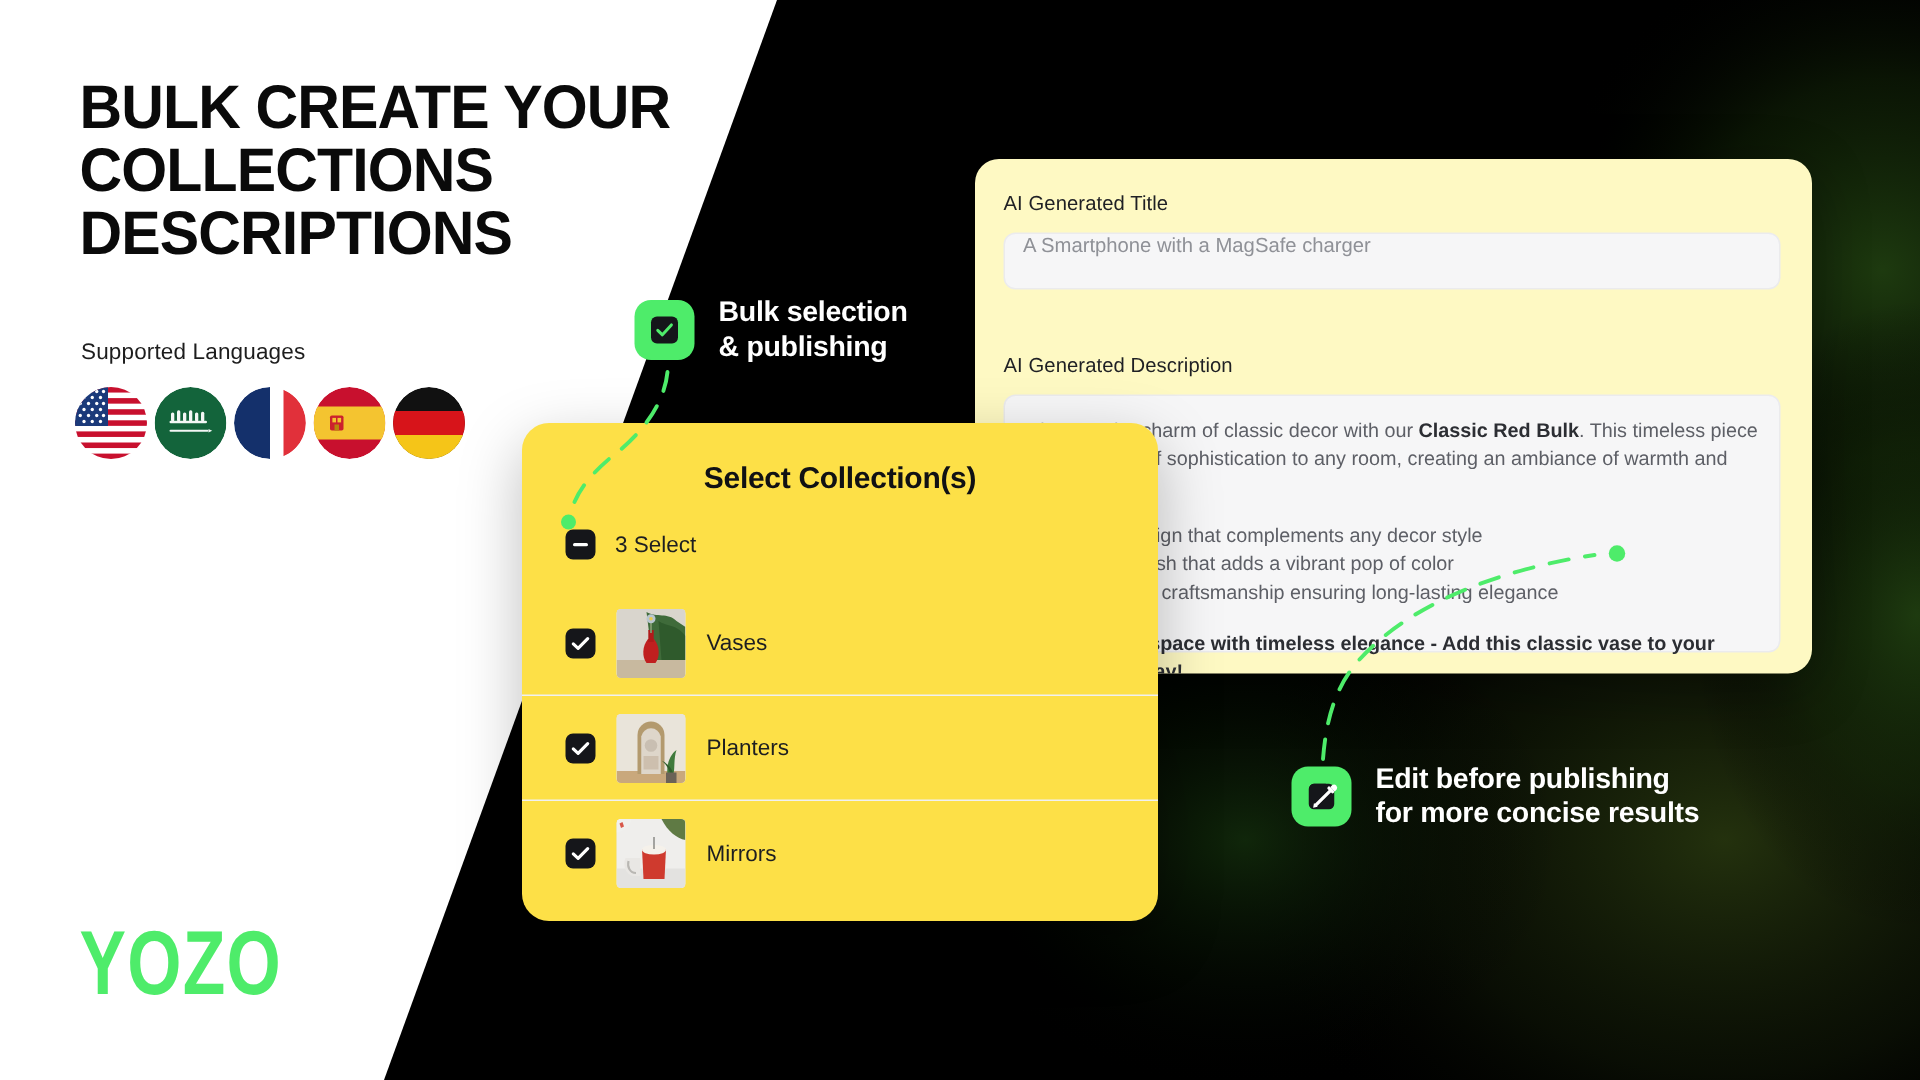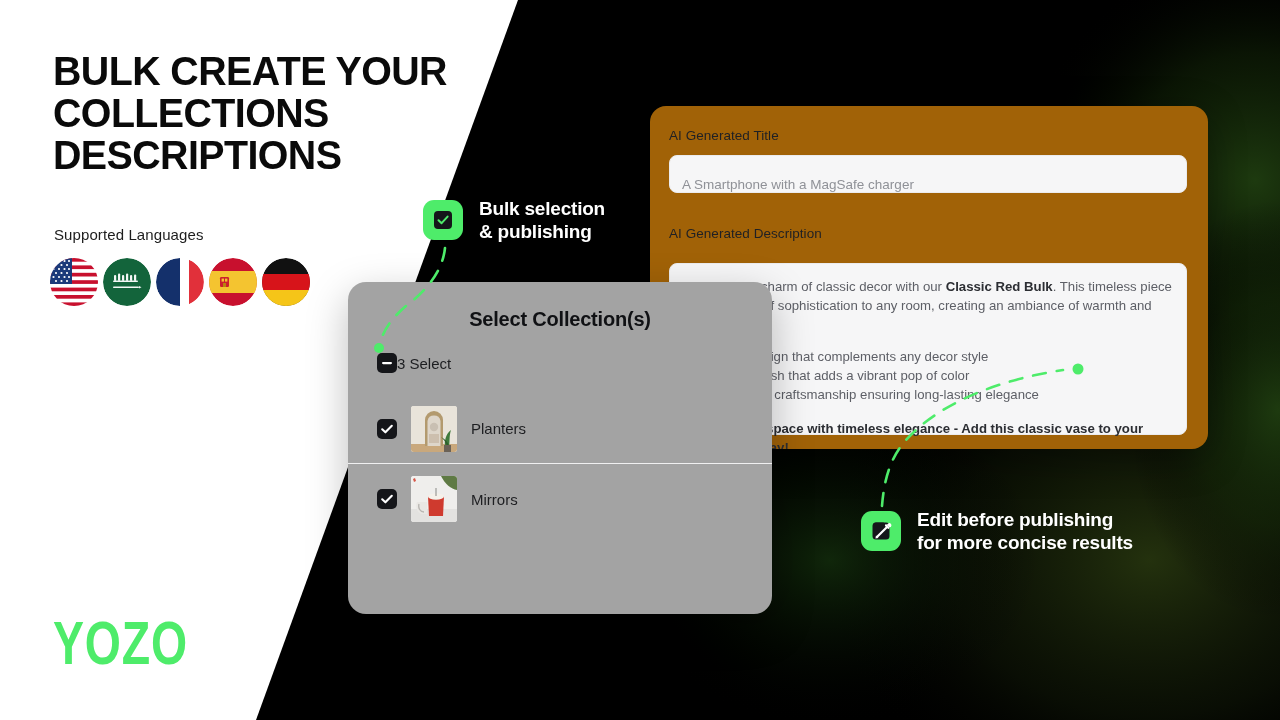--- a/index.html
+++ b/index.html
@@ -37,60 +37,60 @@
   
   .logo{
     position:absolute;left:53px;top:612px;
     font-weight:bold;font-size:54px;line-height:54px;letter-spacing:1px;
     color:#4EEC6A;transform:scaleX(0.86) scaleY(1.12);transform-origin:left top;
   }
 
   
   .ai-panel{
     position:absolute;left:650px;top:106px;width:558px;height:343px;
-    background:#a16207;border-radius:16px;
+    background:#fef9c3;border-radius:16px;
     box-shadow:0 10px 38px rgba(0,0,0,.30);
     overflow:hidden;
   }
   .ai-label{
     position:absolute;left:19px;font-size:13.5px;color:#1f2024;font-weight:400;
     letter-spacing:.05px;
   }
   .ai-label.t1{top:22px;}
-  .ai-label.t2{top:120px;text-align:right;}
+  .ai-label.t2{top:130px;text-align:right;}
   .ai-input{
     position:absolute;left:19px;top:49px;width:518px;height:38px;
     background:#f6f6f7;border:1px solid #ebebed;border-radius:8px;
     box-sizing:border-box;
-    display:flex;align-items:flex-end;padding:0 12px;
+    display:flex;align-items:flex-start;padding:0 12px;
     font-size:13.5px;color:#8f9197;
   }
   .ai-textarea{
     position:absolute;left:19px;top:157px;width:518px;height:172px;
     background:#f6f6f7;border:1px solid #ebebed;border-radius:8px;
     box-sizing:border-box;padding:13px 14px;
     font-size:13.2px;line-height:19px;color:#5d5f66;
   }
   .ai-textarea .strong{color:#2c2e33;font-weight:bold;}
   .ai-textarea ul{margin:13px 0 0 0;padding-left:17px;list-style:disc;}
   .ai-textarea li{margin:0;}
   .ai-cta{margin-top:15px;color:#2c2e33;font-weight:bold;}
 
   
   .sel-card{
     position:absolute;left:348px;top:282px;width:424px;height:332px;
-    background:#a3a3a3;border-radius:18px;
+    background:#fde047;border-radius:18px;
     box-shadow:0 14px 42px rgba(0,0,0,.26);
     overflow:hidden;
   }
   .sel-title{
     position:absolute;left:0;right:0;top:26px;text-align:center;
     font-size:20px;font-weight:bold;color:#101114;letter-spacing:-.2px;
   }
-  .sel-allrow{position:absolute;left:29px;top:71px;display:flex;align-items:center;}
+  .sel-allrow{position:absolute;left:29px;top:71px;display:flex;align-items:center;gap:13px;}
   .cbx{
     width:20px;height:20px;border-radius:5px;background:#15161a;
     display:flex;align-items:center;justify-content:center;flex:0 0 auto;
   }
   .cbx svg{display:block;}
   .sel-alltext{font-size:15px;color:#1d1e21;}
 
   .sel-list{position:absolute;left:0;right:0;top:112px;}
   .sel-row{
     height:70px;display:flex;align-items:center;padding-left:29px;gap:14px;
@@ -277,20 +277,42 @@
       <span class="cbx">
         <svg width="20" height="20" viewBox="0 0 20 20">
           <rect x="5" y="9" width="10" height="2.2" rx="1.1" fill="#ffffff"></rect>
         </svg>
       </span>
       <span class="sel-alltext">3 Select</span>
     </div>
 
     <div class="sel-list">
 
+      <div class="sel-row">
+        <span class="cbx">
+          <svg width="20" height="20" viewBox="0 0 20 20">
+            <path d="M5.2 10.3 L8.4 13.3 L14.8 6.8" fill="none" stroke="#ffffff" stroke-width="2.1" stroke-linecap="round" stroke-linejoin="round"></path>
+          </svg>
+        </span>
+        <span class="thumb">
+          <svg width="46" height="46" viewBox="0 0 46 46">
+            <rect width="46" height="46" fill="#ddd9d2"></rect>
+            <rect x="0" y="0" width="46" height="34" fill="#d9d5cd"></rect>
+            <path d="M20,2 C27,6 34,2 40,8 L46,12 L46,34 L24,34 Z" fill="#3f6b3a"></path>
+            <path d="M28,8 C34,12 40,10 46,18 L46,34 L30,34 Z" fill="#2f5a2c"></path>
+            <rect x="0" y="34" width="46" height="12" fill="#c8b99f"></rect>
+            <path d="M21,20 C17,25 17,32 20,36 L26,36 C29,32 29,25 25,20 Z" fill="#c01f1f"></path>
+            <rect x="21.2" y="14" width="3.6" height="8" fill="#b01a1a"></rect>
+            <rect x="22.4" y="7" width="1.2" height="9" fill="#7f9a6e"></rect>
+            <circle cx="23" cy="6.5" r="3" fill="#b9c6cf"></circle>
+            <circle cx="23" cy="6.5" r="1.2" fill="#e8c84a"></circle>
+          </svg>
+        </span>
+        <span class="sel-name">Vases</span>
+      </div>
 
       <div class="sel-row">
         <span class="cbx">
           <svg width="20" height="20" viewBox="0 0 20 20">
             <path d="M5.2 10.3 L8.4 13.3 L14.8 6.8" fill="none" stroke="#ffffff" stroke-width="2.1" stroke-linecap="round" stroke-linejoin="round"></path>
           </svg>
         </span>
         <span class="thumb">
           <svg width="46" height="46" viewBox="0 0 46 46">
             <rect width="46" height="46" fill="#e8e2d8"></rect>

